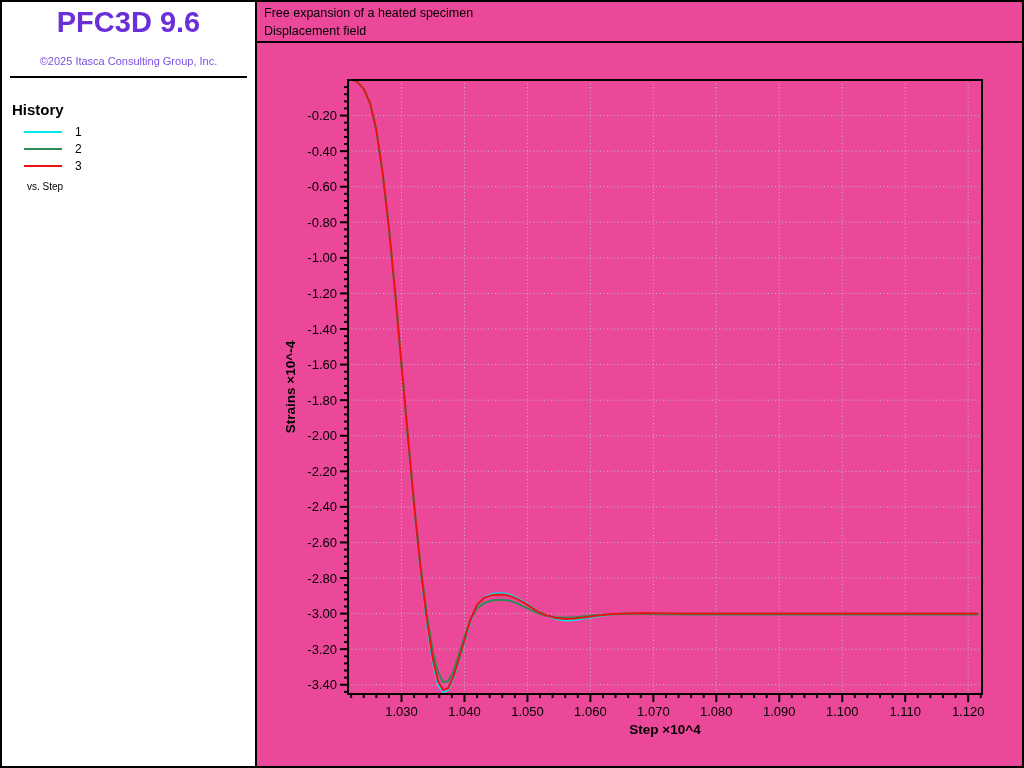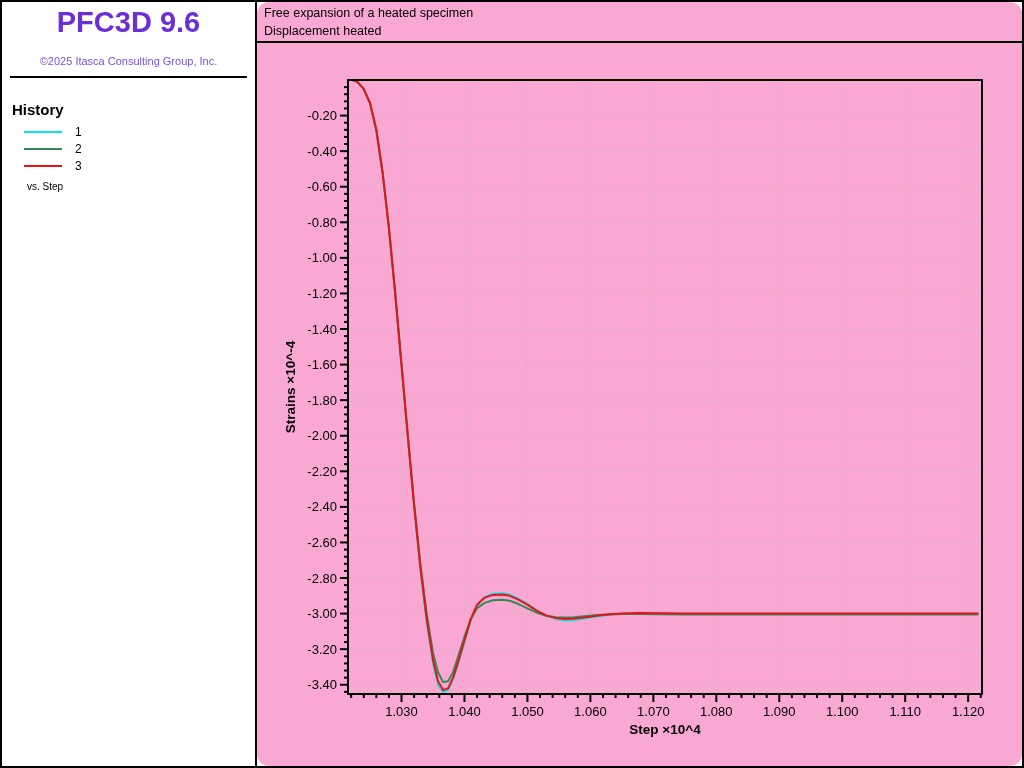--- a/index.html
+++ b/index.html
@@ -9,21 +9,21 @@
   .sidebar { position:absolute; left:0; top:0; bottom:0; width:255px;
              border-right:2px solid #000; background:#fff; }
   .app-title { text-align:center; font-size:29px; font-weight:bold; margin-top:4px; }
   .copyright { text-align:center; font-size:11px; margin-top:16px; }
   .sidebar-rule { height:2px; background:#000; margin:9px 8px 0 8px; }
   .history-title { font-size:15px; font-weight:bold; color:#000; margin:23px 0 5px 10px; }
   .legend-row { display:flex; align-items:center; height:17px; margin-left:22px; }
   .legend-swatch { width:38px; height:2px; margin-right:13px; flex:0 0 auto; }
   .legend-label { font-size:12px; color:#000; }
   .vs-step { font-size:10px; color:#000; margin:7px 0 0 25px; }
-  .plot-panel { position:absolute; left:255px; top:0; right:0; bottom:0; background:#f9a8d4;border-radius:12px; }
+  .plot-panel { position:absolute; left:255px; top:0; right:0; bottom:0; background:#ec4899; }
   .plot-header { height:41px; border-bottom:2px solid #000; padding:3px 0 0 7px; }
   .plot-title-line { font-size:12.5px; line-height:1.4; color:#000; white-space:nowrap; }
   svg.chart { position:absolute; left:0; top:43px; width:765px; height:721px; display:block; }
   svg text { font-family:"Liberation Sans", sans-serif; fill:#000; }
 </style>
 </head>
 <body>
 
 <div class="window">
 
@@ -45,21 +45,21 @@
           <div class="legend-swatch" style="background: rgb(238, 17, 17);"></div>
           <span class="legend-label">3</span>
         </div>
       </div>
     <div class="vs-step">vs. Step</div>
   </div>
 
   <div class="plot-panel">
     <div class="plot-header">
       <div class="plot-title-line">Free expansion of a heated specimen</div>
-      <div class="plot-title-line">Displacement heated</div>
+      <div class="plot-title-line">Displacement field</div>
     </div>
     <svg class="chart" viewBox="0 0 765 721" xmlns="http://www.w3.org/2000/svg">
         <defs>
           <clipPath id="plotClip">
             <rect x="91" y="35" width="634" height="614"></rect>
           </clipPath>
         </defs>
         <g>
           <line x1="144.51539225422016" y1="35" x2="144.51539225422016" y2="649" stroke="#bdbdbd" stroke-width="1" stroke-dasharray="1 2.5"></line>
           <line x1="207.47467725918546" y1="35" x2="207.47467725918546" y2="649" stroke="#bdbdbd" stroke-width="1" stroke-dasharray="1 2.5"></line>

